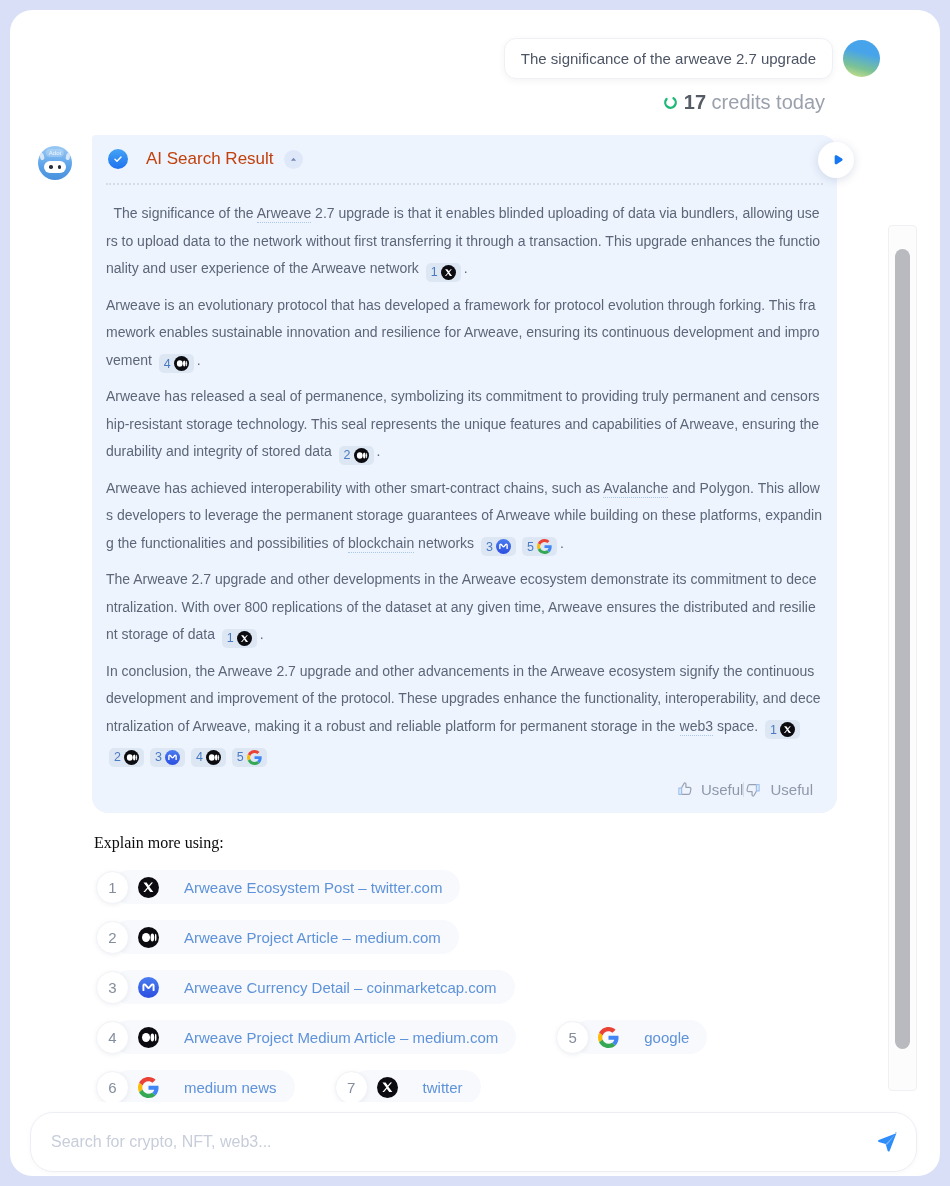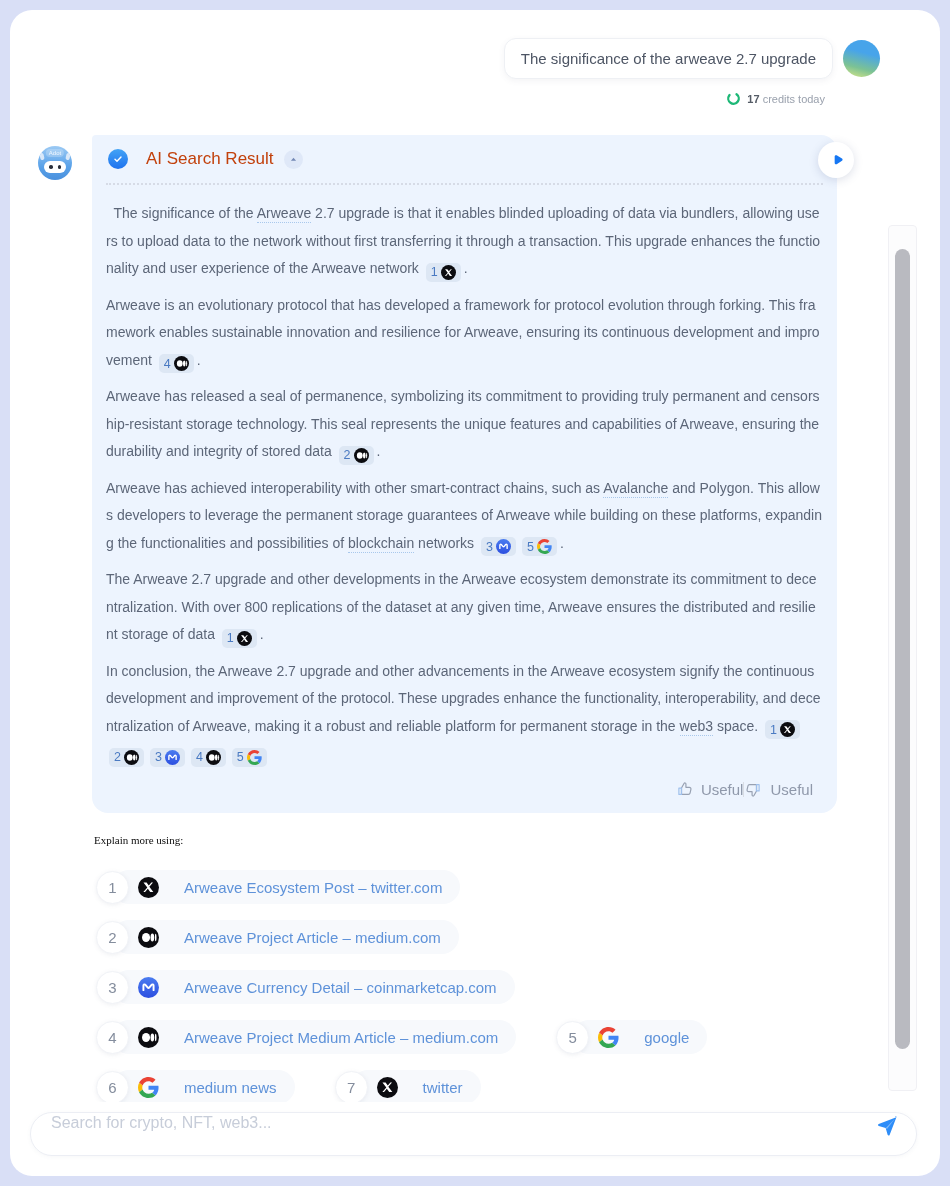--- a/index.html
+++ b/index.html
@@ -3,21 +3,21 @@
 <meta charset="utf-8">
 <style>
   html,body{margin:0;padding:0;}
   body{width:950px;height:1186px;background:#d9dff6;font-family:"Liberation Sans","DejaVu Sans",sans-serif;position:relative;overflow:hidden;}
   .app{position:absolute;inset:10px;background:#fff;border-radius:22px;overflow:hidden;}
   .scroll-area{position:absolute;left:0;top:0;width:880px;height:1092px;overflow:hidden;}
 
   
   .query-bubble{position:absolute;top:28px;right:57px;height:41px;box-sizing:border-box;display:flex;align-items:center;padding:0 16px;background:#fff;border:1px solid #eef0f4;border-radius:12px;box-shadow:0 2px 6px rgba(80,90,120,.07);color:#4d5564;font-size:15px;white-space:nowrap;}
   .user-avatar{position:absolute;top:30px;right:10px;width:37px;height:37px;border-radius:50%;background:linear-gradient(195deg,#47a4ea 36%,#7cc294 72%,#dbe786 100%);}
-  .credits{position:absolute;top:81px;right:65px;display:flex;align-items:center;gap:6px;font-size:11px;color:#9aa1ad;}
+  .credits{position:absolute;top:81px;right:65px;display:flex;align-items:center;gap:6px;font-size:20px;color:#9aa1ad;}
   .credits b{color:#555c66;font-weight:700;}
   .credits svg{width:15px;height:15px;display:block;}
 
   
   .bot-avatar{position:absolute;left:28px;top:136px;width:34px;height:34px;border-radius:50%;background:linear-gradient(180deg,#9ccaf4 0%,#5aa2e9 60%,#4a90dd 100%);overflow:hidden;}
   .bot-head{position:absolute;top:3px;left:50%;transform:translateX(-50%);font-size:6px;color:#f0f7ff;background:rgba(255,255,255,.22);border-radius:4px;padding:0 3px;line-height:8px;}
   .bot-face{position:absolute;left:50%;top:15px;transform:translateX(-50%);width:22px;height:12px;background:#fff;border-radius:6px;display:flex;align-items:center;justify-content:center;gap:5px;}
   .bot-face i{width:3.5px;height:3.5px;background:#2a2f3a;border-radius:50%;}
   .bot-ear{position:absolute;top:7px;width:4px;height:7px;background:#d9e8f9;border-radius:2px;}
   .bot-ear.l{left:2px;transform:rotate(-14deg);}
@@ -55,34 +55,34 @@
   .ic-m{background:#0c0c10;}
   .ic-m svg{width:100%;height:100%;}
   .ic-c{background:linear-gradient(180deg,#4a7cf0,#2d4fe0);}
   .ic-c svg{width:100%;height:100%;}
   .ic-g{background:transparent;border-radius:0;}
   .ic-g svg{width:100%;height:100%;}
   .cite .ic{width:15px;height:15px;}
   .ic.big{width:21px;height:21px;}
 
   
-  .sources-heading{position:absolute;left:84px;top:824px;font-family:"Liberation Serif","DejaVu Serif",serif;font-size:11px;color:#0c0c0c;}
+  .sources-heading{position:absolute;left:84px;top:824px;font-family:"Liberation Serif","DejaVu Serif",serif;font-size:16px;color:#0c0c0c;}
   .sources{position:absolute;left:86px;top:860px;display:flex;flex-direction:column;gap:16px;}
   .src-row{display:flex;gap:40px;}
   .src-item{display:flex;align-items:center;}
   .src-num{width:33px;height:33px;box-sizing:border-box;border-radius:50%;background:#fff;border:1px solid #f1f3f7;box-shadow:0 1px 4px rgba(100,110,140,.10);display:flex;align-items:center;justify-content:center;color:#848d9d;font-size:15px;z-index:2;}
   .src-pill{display:flex;align-items:center;gap:25px;background:#f7f9fc;border-radius:17px;height:34px;margin-left:-17px;padding:0 18px 0 26px;cursor:pointer;}
   .src-label{color:#5e92d9;font-size:15px;white-space:nowrap;}
 
   
   .scrollbar-track{position:absolute;left:878px;top:215px;width:29px;height:866px;background:#fcfcfd;border:1px solid #f0f0f4;border-radius:4px;box-sizing:border-box;}
   .scrollbar-thumb{position:absolute;left:6px;top:23px;width:15px;height:800px;background:#b9bac0;border-radius:8px;cursor:pointer;}
 
   
-  .search-bar{position:absolute;left:20px;top:1102px;width:887px;height:44px;box-sizing:border-box;background:#fff;border:1.5px solid #eceef4;border-radius:23px;display:flex;align-items:flex-start;padding:0 16px 0 18px;box-shadow:0 1px 4px rgba(80,90,120,.05);}
+  .search-bar{position:absolute;left:20px;top:1102px;width:887px;height:60px;box-sizing:border-box;background:#fff;border:1.5px solid #eceef4;border-radius:23px;display:flex;align-items:center;padding:0 16px 0 18px;box-shadow:0 1px 4px rgba(80,90,120,.05);}
   .search-input{flex:1;border:none;outline:none;font-size:16px;color:#333;background:transparent;font-family:inherit;}
   .search-input::placeholder{color:#c7cdd9;}
   .send-btn{width:26px;height:26px;display:flex;align-items:center;justify-content:center;cursor:pointer;}
   .send-btn svg{width:24px;height:24px;display:block;}
 </style>
 </head>
 <body>
 
 <div class="app">
   <div class="scroll-area">

